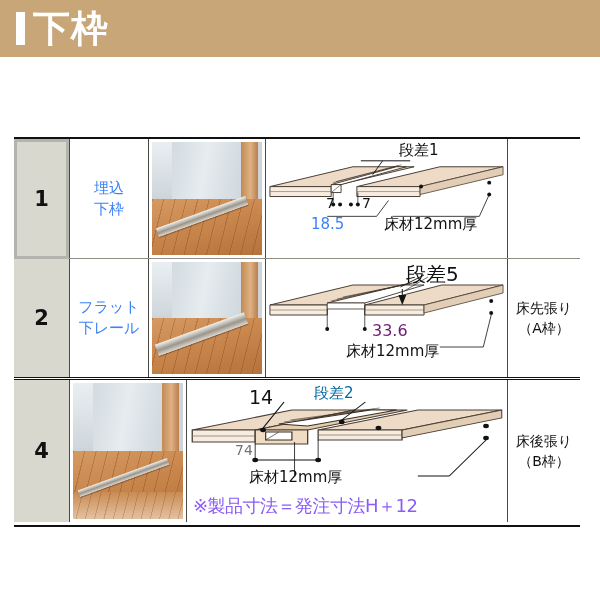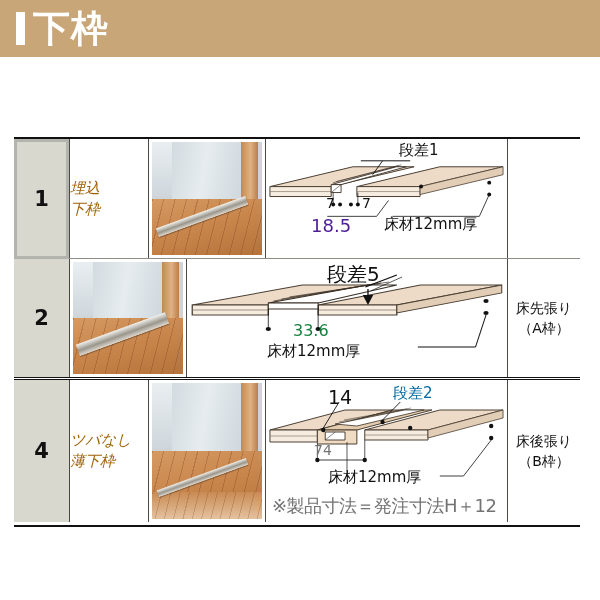--- a/index.html
+++ b/index.html
@@ -46,21 +46,21 @@
   .c-photo{width:116px;flex:0 0 116px;background:#fff;border-left:1px solid #4a4a44;position:relative;overflow:hidden;}
   .c-diag{flex:1 1 auto;background:#fff;border-left:1px solid #4a4a44;position:relative;overflow:hidden;}
   .c-side{width:72px;flex:0 0 72px;background:#fff;border-left:1px solid #4a4a44;position:relative;}
 
   .num{
     position:absolute;left:0;right:0;top:50%;transform:translateY(-50%);
     text-align:center;font-size:21px;font-weight:bold;color:#111;
   }
   .name{
     position:absolute;left:0;right:0;top:50%;transform:translateY(-50%);
-    text-align:left;font-size:15px;line-height:21px;color:#a16207;font-style:italic;
+    text-align:center;font-size:15px;line-height:21px;color:#3b82f6;
   }
   .side-label{
     position:absolute;left:0;right:0;top:50%;transform:translateY(-50%);
     text-align:center;font-size:14px;line-height:20px;color:#111;
   }
 
   
   .sel-ring{
     position:absolute;left:0;top:0;width:55px;height:120px;
     border:3px solid #b4b4ae;box-sizing:border-box;pointer-events:none;
@@ -103,21 +103,21 @@
     box-shadow:0 1px 1px rgba(0,0,0,.35);
   }
   .ph-rail.thin{height:5%;}
   .ph-rail.wide{height:11%;}
 
   
   .diag{position:absolute;inset:0;}
   .diag svg{display:block;width:100%;height:100%;}
   .note{
     position:absolute;left:6px;right:4px;bottom:4px;
-    font-size:18px;color:#737373;white-space:nowrap;letter-spacing:-.5px;
+    font-size:18px;color:#8b5cf6;white-space:nowrap;letter-spacing:-.5px;
   }
 </style>
 </head>
 <body>
 
 <div class="page">
 
   <div class="header-band">
     <div class="header-bar"></div>
     <div class="header-title">下枠</div>
@@ -182,33 +182,39 @@
               <line x1="68" y1="54" x2="68" y2="66" stroke="#111" stroke-width=".7"></line>
               <line x1="93" y1="54" x2="93" y2="66" stroke="#111" stroke-width=".7"></line>
               <line x1="62" y1="78" x2="112" y2="78" stroke="#111" stroke-width=".8"></line>
               <line x1="128" y1="78" x2="216" y2="78" stroke="#111" stroke-width=".8"></line>
               <line x1="112" y1="78" x2="124" y2="62" stroke="#111" stroke-width=".8"></line>
               <line x1="216" y1="78" x2="226" y2="56" stroke="#111" stroke-width=".8"></line>
             </svg>
             <div style="position:absolute;left:133px;top:2px;font-size:15px;color:#111;white-space:nowrap;">段差1</div>
             <div style="position:absolute;left:60px;top:56px;font-size:14px;color:#111;">7</div>
             <div style="position:absolute;left:96px;top:56px;font-size:14px;color:#111;">7</div>
-            <div style="position:absolute;left:45px;top:76px;font-size:18px;color:#4c1d95;">18.5</div>
+            <div style="position:absolute;left:45px;top:76px;font-size:15px;color:#3b82f6;">18.5</div>
             <div style="position:absolute;left:118px;top:76px;font-size:15px;color:#111;white-space:nowrap;">床材12mm厚</div>
           </div>
         </div>
 
         <div class="c-side"></div>
       </div>
 
       <div class="row r2">
         <div class="c-num">
           <div class="num">2</div>
         </div>
 
+        <div class="c-name">
+          <div class="name">
+            <span>フラット</span><br>
+            <span>下レール</span>
+          </div>
+        </div>
 
         <div class="c-photo">
           <div class="photo">
             <div class="ph-wall2"></div>
             <div class="ph-wall"></div>
             <div class="ph-jamb"></div>
             <div class="ph-floor"></div>
             <div class="ph-rail wide"></div>
           </div>
         </div>
@@ -238,46 +244,40 @@
               <circle cx="62" cy="70" r="2" fill="#111"></circle>
                 <circle cx="100" cy="70" r="2" fill="#111"></circle>
               <line x1="62" y1="50" x2="62" y2="70" stroke="#111" stroke-width=".7"></line>
               <line x1="100" y1="46" x2="100" y2="70" stroke="#111" stroke-width=".7"></line>
               <circle cx="228" cy="42" r="2" fill="#111"></circle>
                 <circle cx="228" cy="54" r="2" fill="#111"></circle>
               <line x1="176" y1="88" x2="220" y2="88" stroke="#111" stroke-width=".8"></line>
               <line x1="220" y1="88" x2="228" y2="56" stroke="#111" stroke-width=".8"></line>
             </svg>
             <div style="position:absolute;left:140px;top:2px;font-size:20px;color:#111;white-space:nowrap;">段差5</div>
-            <div style="position:absolute;left:106px;top:62px;font-size:16px;color:#15803d;">33.6</div>
+            <div style="position:absolute;left:106px;top:62px;font-size:16px;color:#701a75;">33.6</div>
             <div style="position:absolute;left:80px;top:83px;font-size:15px;color:#111;white-space:nowrap;">床材12mm厚</div>
           </div>
         </div>
 
         <div class="c-side">
           <div class="side-label">
             <span>床先張り</span><br>
             <span>（A枠）</span>
           </div>
         </div>
       </div>
     </div>
 
     <div class="grp b">
       <div class="row r4">
         <div class="c-num">
           <div class="num">4</div>
         </div>
 
-        <div class="c-name">
-          <div class="name">
-            <span>ツバなし</span><br>
-            <span>薄下枠</span>
-          </div>
-        </div>
 
         <div class="c-photo">
           <div class="photo">
             <div class="ph-wall2"></div>
             <div class="ph-wall"></div>
             <div class="ph-jamb"></div>
             <div class="ph-floor"></div>
             <div class="ph-floor2"></div>
             <div class="ph-rail thin"></div>
           </div>

